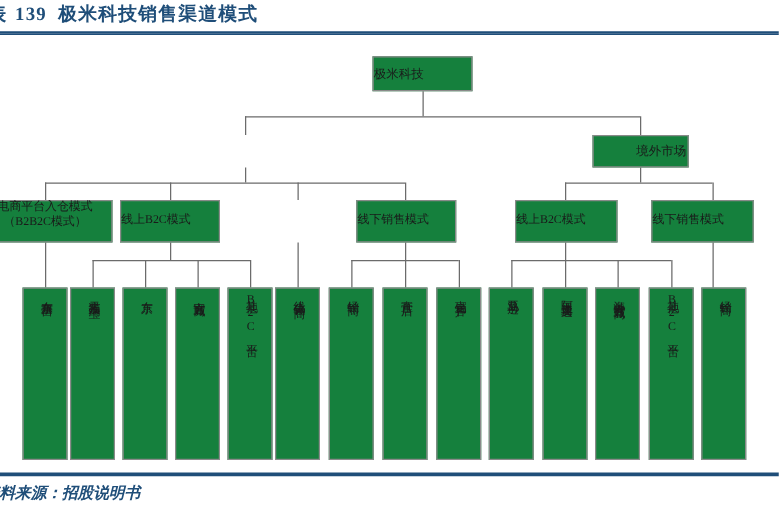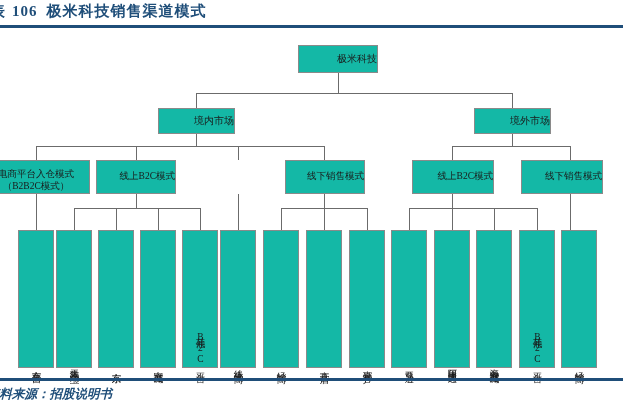--- a/index.html
+++ b/index.html
@@ -34,61 +34,58 @@
   }
   #footer-text{
     position:absolute;left:-13px;top:8px;
     font-size:12.5px;font-style:italic;font-weight:bold;color:#1f4e79;
     white-space:nowrap;
   }
   
   #canvas{position:absolute;left:0;top:30px;width:623px;height:348px;}
   .node{
     position:absolute;box-sizing:border-box;
-    border:1px solid #8a8a8a;background:#14b8a6;
-    display:flex;align-items:center;justify-content:flex-end;
+    border:1px solid #8a8a8a;background:#15803d;
+    display:flex;align-items:center;justify-content:flex-start;
     color:#1a1a1a;text-align:center;
   }
   .node.lvl1,.node.lvl2{font-size:10px;}
   .node.lvl3{font-size:9.5px;line-height:1.25;}
   .node.leaf{
     writing-mode:vertical-rl;text-orientation:upright;
     font-size:9.5px;line-height:1.15;letter-spacing:1px;
     padding-top:2px;
   }
   .line{position:absolute;background:#6b6b6b;}
   .line.v{width:1px;}
   .line.h{height:1px;}
 </style>
 </head>
 <body>
 
 <div id="header">
   <div id="title-text">
-    <span>表</span><span id="title-num">106</span><span>极米科技销售渠道模式</span>
+    <span>表</span><span id="title-num">139</span><span>极米科技销售渠道模式</span>
   </div>
   <div id="header-rule"></div>
 </div>
 
 <div id="canvas">
 
   <div class="node lvl1" style="left:298px;top:15px;width:80px;height:28px;">
     <span>极米科技</span>
   </div>
 
   <div class="line v" style="left:338px;top:43px;height:20px;"></div>
 
   <div class="line h" style="left:196px;top:63px;width:316px;"></div>
   <div class="line v" style="left:196px;top:63px;height:15px;"></div>
   <div class="line v" style="left:512px;top:63px;height:15px;"></div>
 
-  <div class="node lvl2" style="left:158px;top:78px;width:77px;height:26px;">
-    <span>境内市场</span>
-  </div>
-  <div class="node lvl2" style="left:474px;top:78px;width:77px;height:26px;">
+  <div class="node lvl2" style="left:474px;top:78px;width:77px;height:26px;padding-left:34px;">
     <span>境外市场</span>
   </div>
 
   <div class="line v" style="left:196px;top:104px;height:12px;"></div>
   <div class="line h" style="left:36px;top:116px;width:288px;"></div>
   <div class="line v" style="left:36px;top:116px;height:14px;"></div>
   <div class="line v" style="left:136px;top:116px;height:14px;"></div>
   <div class="line v" style="left:238px;top:116px;height:14px;"></div>
   <div class="line v" style="left:324px;top:116px;height:14px;"></div>
 

